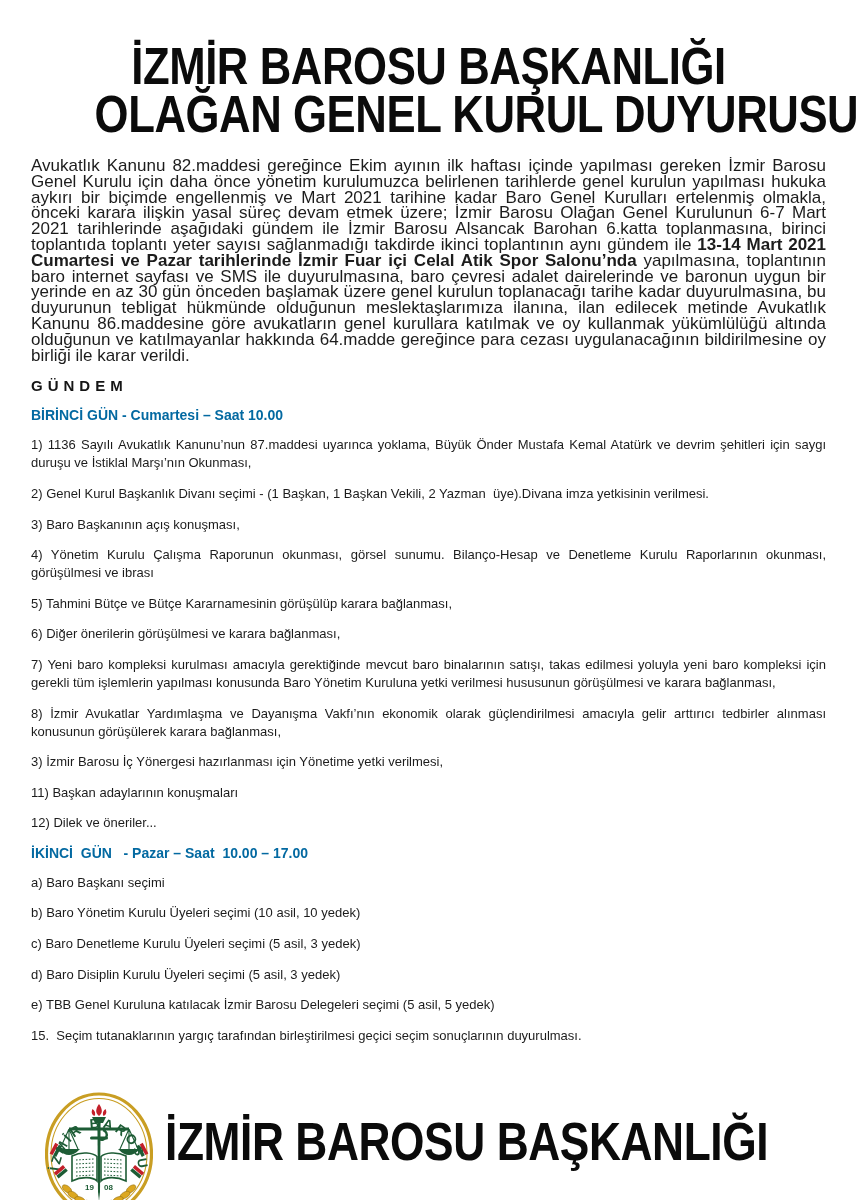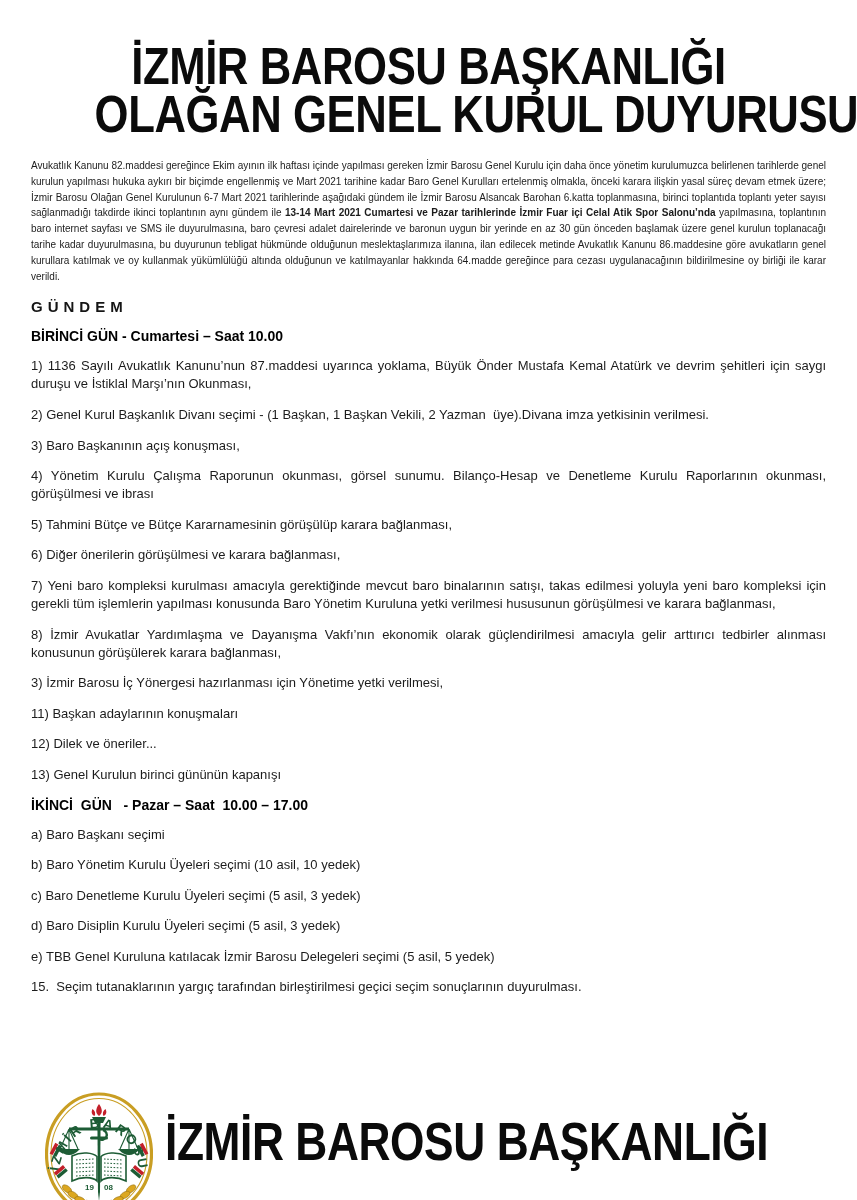--- a/index.html
+++ b/index.html
@@ -14,31 +14,31 @@
   
   .doc-title{margin:0 0 20px 0;text-align:center;color:#0b0b0b;}
   .doc-title .line{
     display:block;font-size:52px;line-height:48px;font-weight:700;
     transform:scaleX(0.84);transform-origin:50% 50%;
     letter-spacing:-0.5px;white-space:nowrap;
   }
 
   
   .intro{
-    margin:0 0 14px 0;font-size:10px;line-height:15.8px;
+    margin:0 0 14px 0;font-size:17px;line-height:15.8px;
     text-align:justify;color:#1c1c1c;
   }
 
   
   .gundem{
     margin:0 0 13px 0;font-size:15px;font-weight:700;
     letter-spacing:5px;color:#151515;
   }
   .day-heading{
-    margin:0 0 13px 0;font-size:14px;font-weight:700;color:#000000;
+    margin:0 0 13px 0;font-size:14px;font-weight:700;color:#0369a1;
     white-space:pre-wrap;
   }
 
   
   .agenda-list{margin:0;}
   .agenda-list p.item{
     margin:0 0 12.6px 0;font-size:13px;line-height:18px;
     text-align:justify;color:#1c1c1c;white-space:pre-wrap;
   }
 
@@ -76,21 +76,20 @@
       <p class="item">2) Genel Kurul Başkanlık Divanı seçimi - (1 Başkan, 1 Başkan Vekili, 2 Yazman  üye).Divana imza yetkisinin verilmesi.</p>
       <p class="item">3) Baro Başkanının açış konuşması,</p>
       <p class="item">4) Yönetim Kurulu Çalışma Raporunun okunması, görsel sunumu. Bilanço-Hesap ve Denetleme Kurulu Raporlarının okunması, görüşülmesi ve ibrası</p>
       <p class="item">5) Tahmini Bütçe ve Bütçe Kararnamesinin görüşülüp karara bağlanması,</p>
       <p class="item">6) Diğer önerilerin görüşülmesi ve karara bağlanması,</p>
       <p class="item">7) Yeni baro kompleksi kurulması amacıyla gerektiğinde mevcut baro binalarının satışı, takas edilmesi yoluyla yeni baro kompleksi için gerekli tüm işlemlerin yapılması konusunda Baro Yönetim Kuruluna yetki verilmesi hususunun görüşülmesi ve karara bağlanması,</p>
       <p class="item">8) İzmir Avukatlar Yardımlaşma ve Dayanışma Vakfı’nın ekonomik olarak güçlendirilmesi amacıyla gelir arttırıcı tedbirler alınması konusunun görüşülerek karara bağlanması,</p>
       <p class="item">3) İzmir Barosu İç Yönergesi hazırlanması için Yönetime yetki verilmesi,</p>
       <p class="item">11) Başkan adaylarının konuşmaları</p>
       <p class="item">12) Dilek ve öneriler...</p>
-      <p class="item">13) Genel Kurulun birinci gününün kapanışı</p>
     </div>
 
   <h3 class="day-heading">İKİNCİ  GÜN   - Pazar – Saat  10.00 – 17.00</h3>
 
   <div class="agenda-list">
 
       <p class="item">a) Baro Başkanı seçimi</p>
       <p class="item">b) Baro Yönetim Kurulu Üyeleri seçimi (10 asil, 10 yedek)</p>
       <p class="item">c) Baro Denetleme Kurulu Üyeleri seçimi (5 asil, 3 yedek)</p>
       <p class="item">d) Baro Disiplin Kurulu Üyeleri seçimi (5 asil, 3 yedek)</p>

